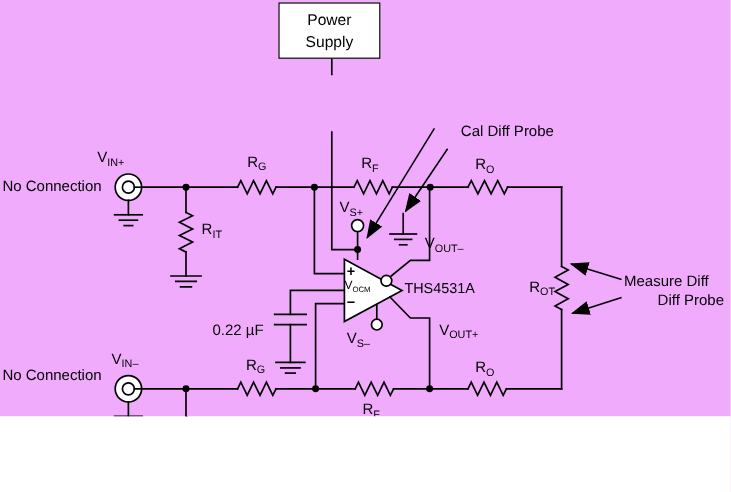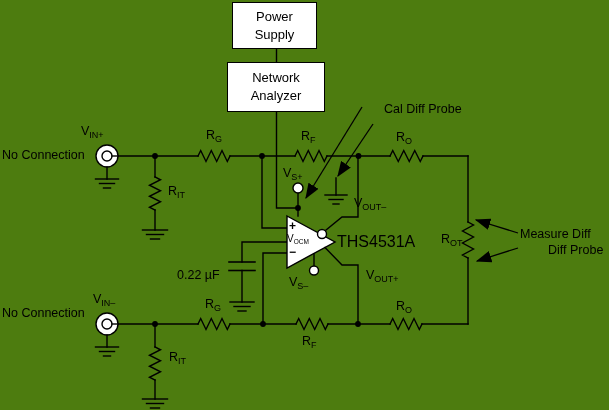--- a/index.html
+++ b/index.html
@@ -1,21 +1,21 @@
 <!DOCTYPE html>
 <html><head>
 <meta charset="utf-8">
 <style>
   html,body{margin:0;padding:0;background:#fff}
-  .stage{position:relative;width:609px;height:410px;background:#4d7c0f;
+  .stage{position:relative;width:609px;height:347px;background:#f0abfc;
          font-family:"Liberation Sans",sans-serif;color:#000;overflow:hidden}
   svg.wires{position:absolute;left:0;top:0}
   .lbl{position:absolute;font-size:12.5px;line-height:1;white-space:nowrap;color:#000}
   .lbl sub{font-size:9px;vertical-align:-3px;line-height:1}
-  .lbl.small{font-size:16px}
+  .lbl.small{font-size:12px}
   .lbl.sign{font-size:12px;font-weight:bold}
   .lbl.vocm{font-size:10px}
   .lbl.vocm sub{font-size:6.5px;vertical-align:-2px}
   .box{position:absolute;border:1.6px solid #000;background:#fff;
        display:flex;flex-direction:column;align-items:center;justify-content:center;
        font-size:13px;line-height:1.35;text-align:center}
 </style>
 </head>
 <body>
 
@@ -145,24 +145,20 @@
       <circle cx="155" cy="324" r="2.9"></circle>
       <circle cx="263" cy="324" r="2.9"></circle>
       <circle cx="358" cy="324" r="2.9"></circle>
     </g>
   </svg>
 
   <div class="box" style="left:232px;top:2px;width:83px;height:45px">
     <span>Power</span>
     <span>Supply</span>
   </div>
-  <div class="box" style="left:227px;top:62px;width:96px;height:48px">
-    <span>Network</span>
-    <span>Analyzer</span>
-  </div>
 
   <div class="lbl" style="left:2px;top:149px">No Connection</div>
   <div class="lbl" style="left:81px;top:125px"><span>V</span><sub>IN+</sub></div>
   <div class="lbl" style="left:2px;top:307px">No Connection</div>
   <div class="lbl" style="left:93px;top:293px"><span>V</span><sub>IN–</sub></div>
 
   <div class="lbl" style="left:168px;top:185px"><span>R</span><sub>IT</sub></div>
   <div class="lbl" style="left:169px;top:351px"><span>R</span><sub>IT</sub></div>
   <div class="lbl" style="left:206px;top:129px"><span>R</span><sub>G</sub></div>
   <div class="lbl" style="left:301px;top:130px"><span>R</span><sub>F</sub></div>

